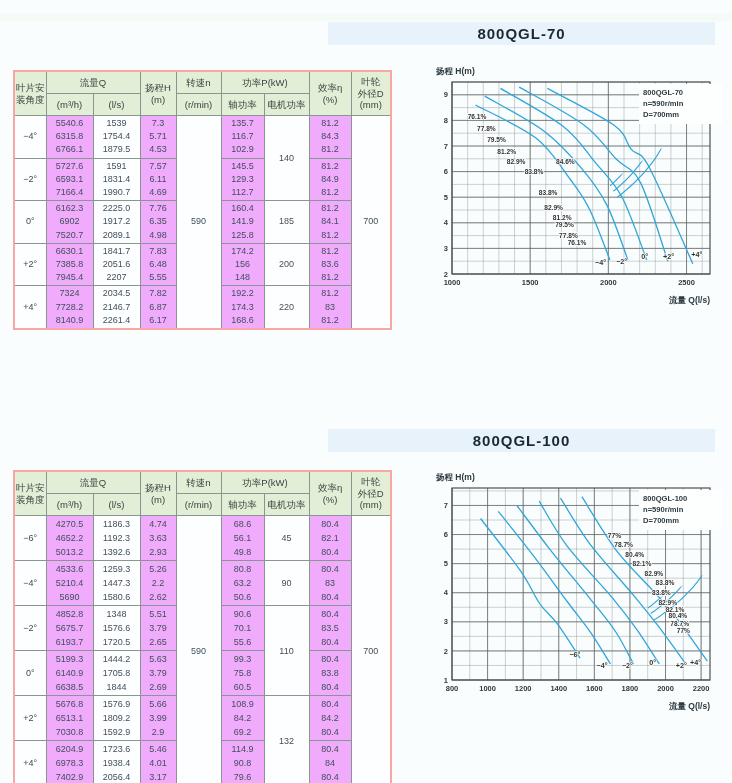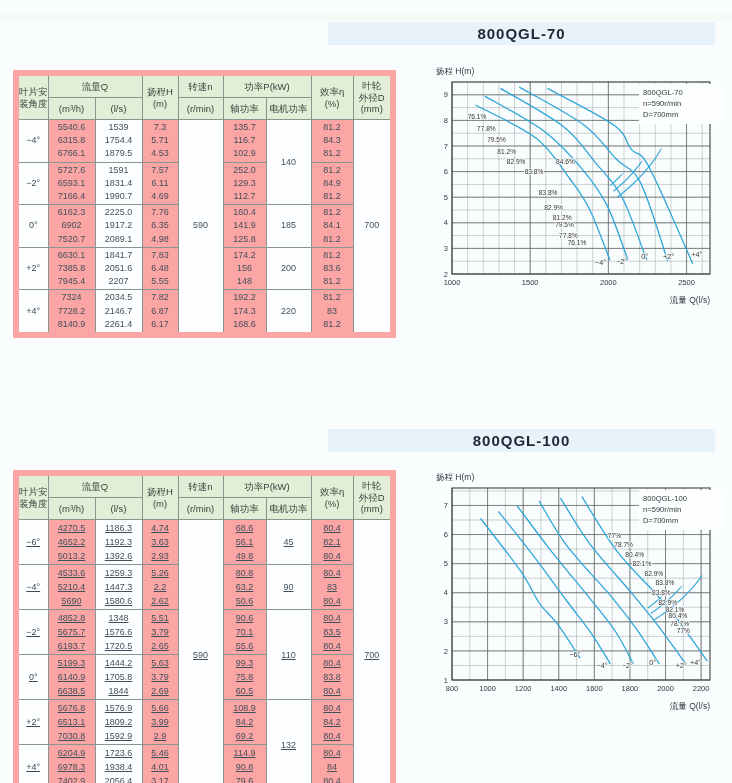--- a/index.html
+++ b/index.html
@@ -10,34 +10,34 @@
   }
   .top-stripe{position:absolute;left:0;top:13px;width:732px;height:8px;background:#f4faf6;}
   .titlebar{
     position:absolute;left:328px;width:387px;height:23px;background:#e7f2fb;
     display:flex;align-items:center;justify-content:center;
     font-weight:bold;font-size:15px;color:#1b2733;letter-spacing:1px;
   }
   .table-wrap{position:absolute;left:13px;}
   table.ptable{
     border-collapse:collapse;table-layout:fixed;width:378px;
-    background:#fdfeff;border:6px solid #fca5a5;padding-left:20px;
+    background:#fdfeff;border:2px solid #fca5a5;padding-left:20px;
   }
   table.ptable th,table.ptable td{
     border:1px solid #87968f;text-align:center;vertical-align:middle;
     white-space:pre-line;padding:1px 0;font-weight:normal;
   }
   table.ptable th{
     background:#e2eed6;font-size:9.5px;line-height:11.5px;color:#38423e;height:19px;
   }
   table.ptable td{font-size:9px;line-height:13.2px;color:#41505a;}
-  #table2 table.ptable td{line-height:14px;text-decoration:underline;}
-  table.ptable td.blue{background:#fca5a5;margin-top:32px;}
+  #table2 table.ptable td{line-height:14px;}
+  table.ptable td.blue{background:#f0abfc;margin-top:32px;}
   table.ptable td.angle{font-size:9px;color:#3c4a50;}
-  .chart-wrap{position:absolute;}
+  .chart-wrap{position:absolute;font-weight:bold;}
   svg text{font-family:"Liberation Sans","DejaVu Sans",sans-serif;}
 </style>
 </head>
 <body>
 
 <div class="top-stripe"></div>
 
 <div class="titlebar" style="top:22px;">
   <span>800QGL-70</span>
 </div>
@@ -104,21 +104,21 @@
           <td class="angle">−2°</td>
           <td class="blue">5727.6
 6593.1
 7166.4</td>
           <td>1591
 1831.4
 1990.7</td>
           <td class="blue">7.57
 6.11
 4.69</td>
-          <td class="blue">252.0
+          <td class="blue">145.5
 129.3
 112.7</td>
           <td class="blue">81.2
 84.9
 81.2</td>
         </tr>
         <tr>
           <td class="angle">0°</td>
           <td class="blue">6162.3
 6902

